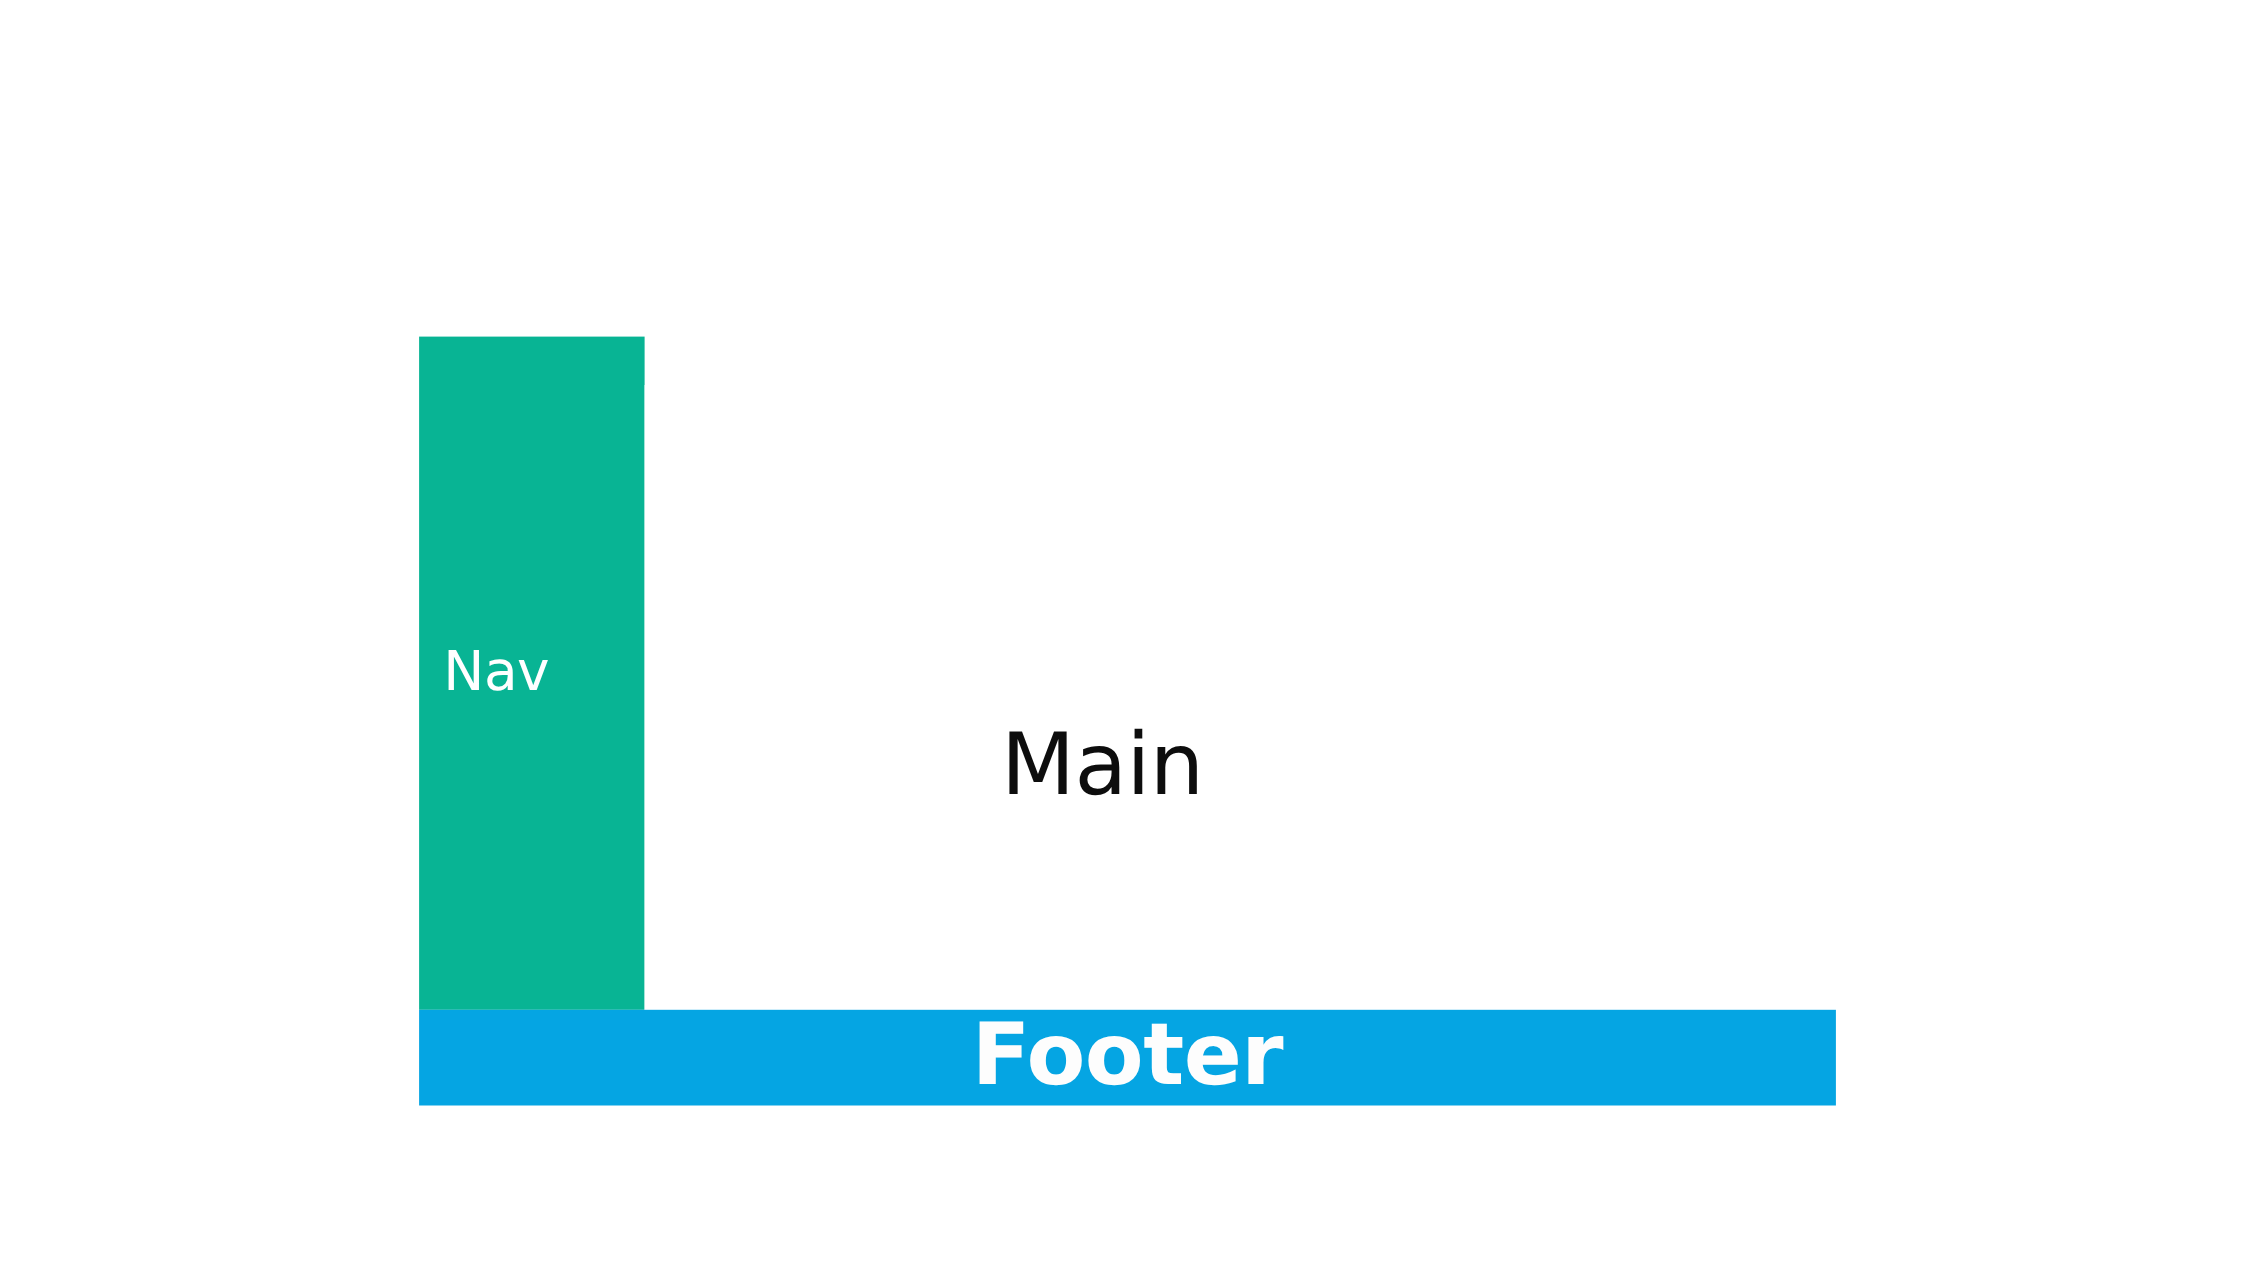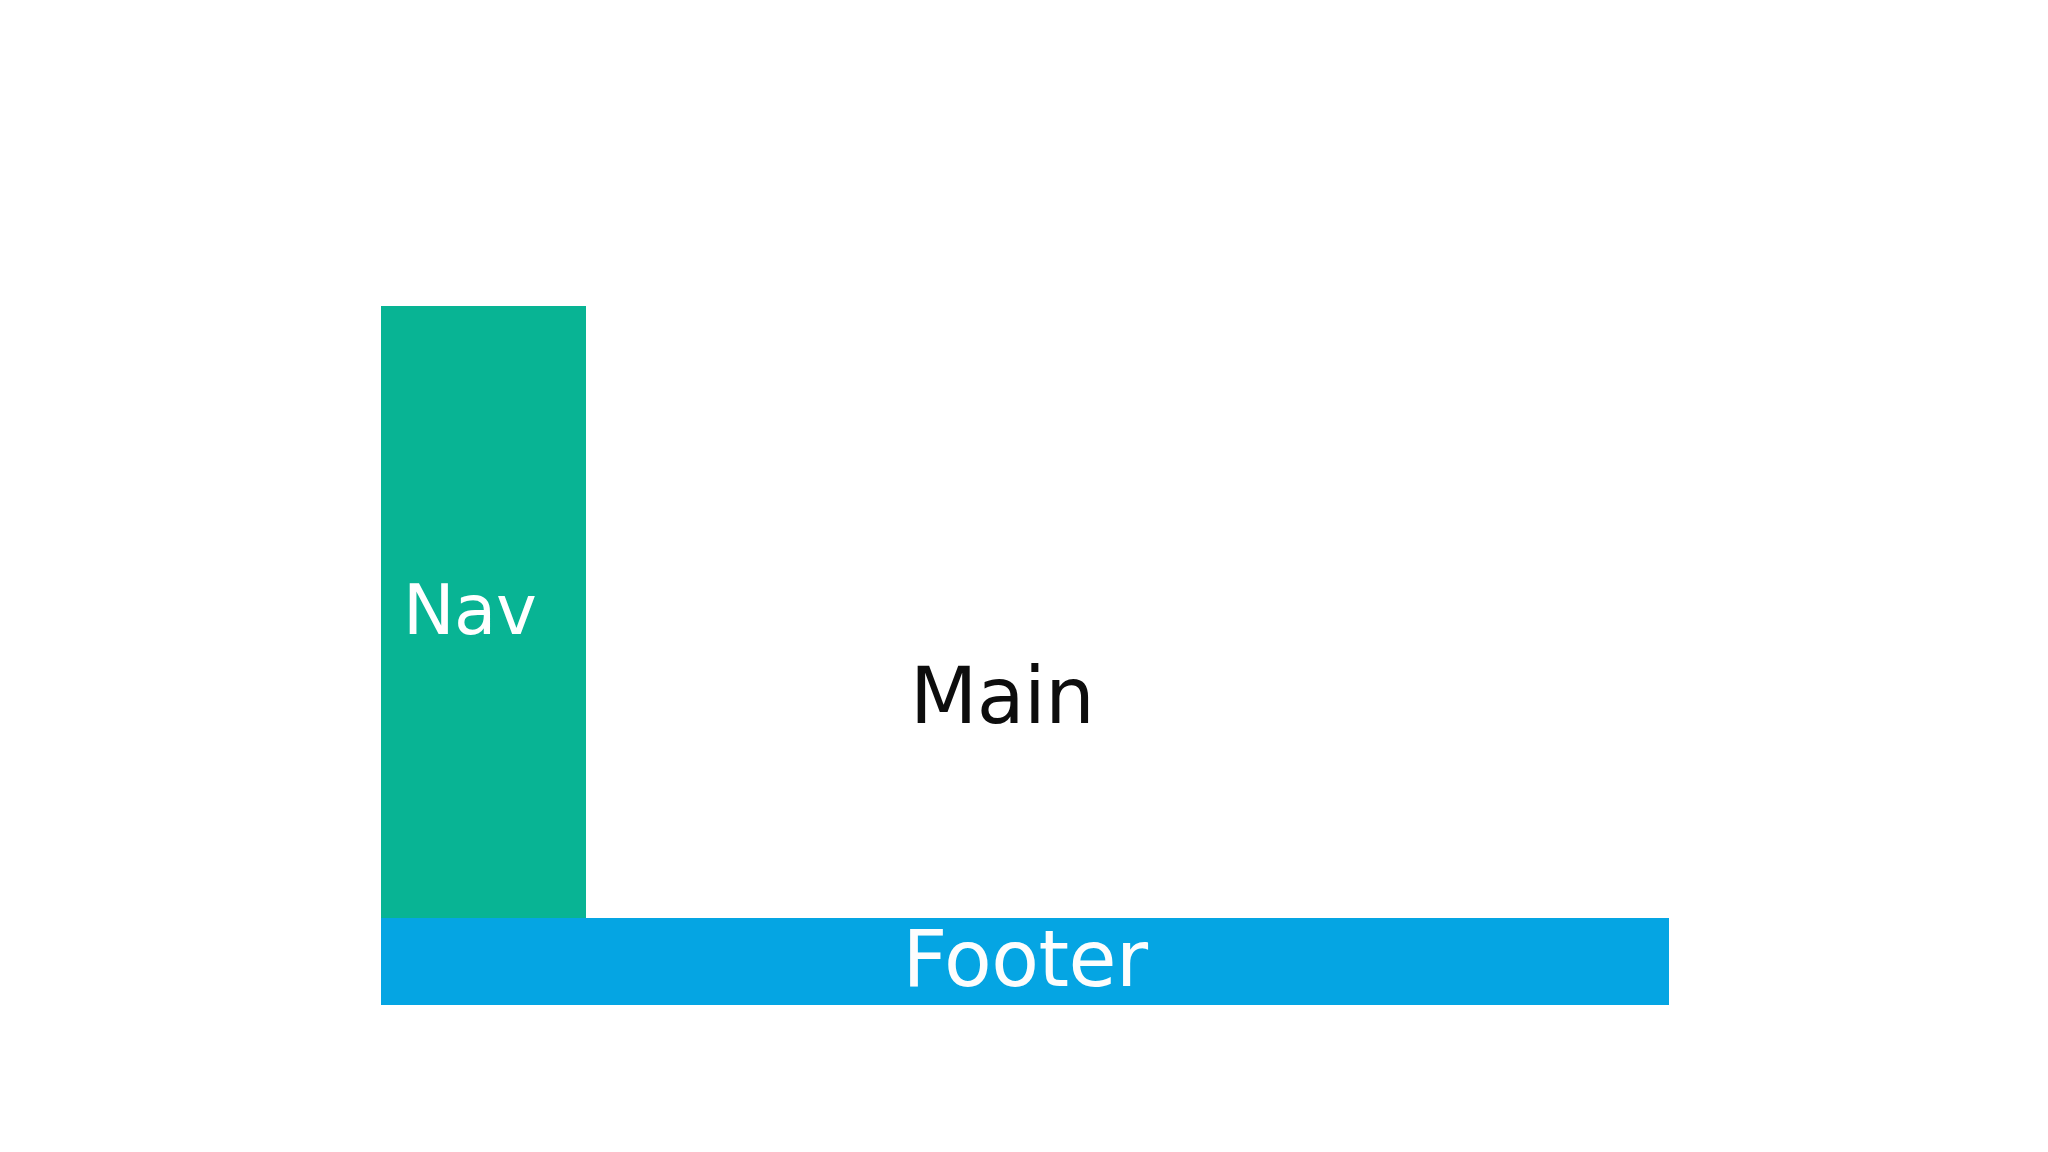--- a/index.html
+++ b/index.html
@@ -58,21 +58,21 @@
     left: 381px;
     top: 306px;
     width: 205px;
     height: 612px;
     background: #08b494;
     justify-content: flex-start;
     padding-left: 22px;
   }
   #nav-region .region-label {
     color: #ffffff;
-    font-size: 69px;
+    font-size: 50px;
     letter-spacing: -0.5px;
     transform: translateY(-2px);
   }
 
   
   #main-region {
     left: 586px;
     top: 306px;
     width: 1083px;
     height: 612px;
@@ -111,16 +111,16 @@
 
   <div class="region" id="nav-region" style="left: 381px; top: 306px; width: 205px; height: 612px; background: rgb(8, 180, 148);">
     <span class="region-label" style="color: rgb(255, 255, 255);">Nav</span>
   </div>
 
   <div class="region" id="main-region" style="left: 586px; top: 306px; width: 1083px; height: 696px; background: rgb(255, 255, 255); margin-top: 44px;">
     <span class="region-label" style="color: rgb(13, 13, 13);">Main</span>
   </div>
 
   <div class="region" id="footer-region" style="left: 381px; top: 918px; width: 1288px; height: 87px; background: rgb(5, 165, 227);">
-    <span class="region-label" style="color: rgb(253, 253, 253);">Footer</span>
+    <span class="region-label" style="color: rgb(253, 253, 253); font-weight: bold;">Footer</span>
   </div>
 
 </div>
 
 </body></html>

